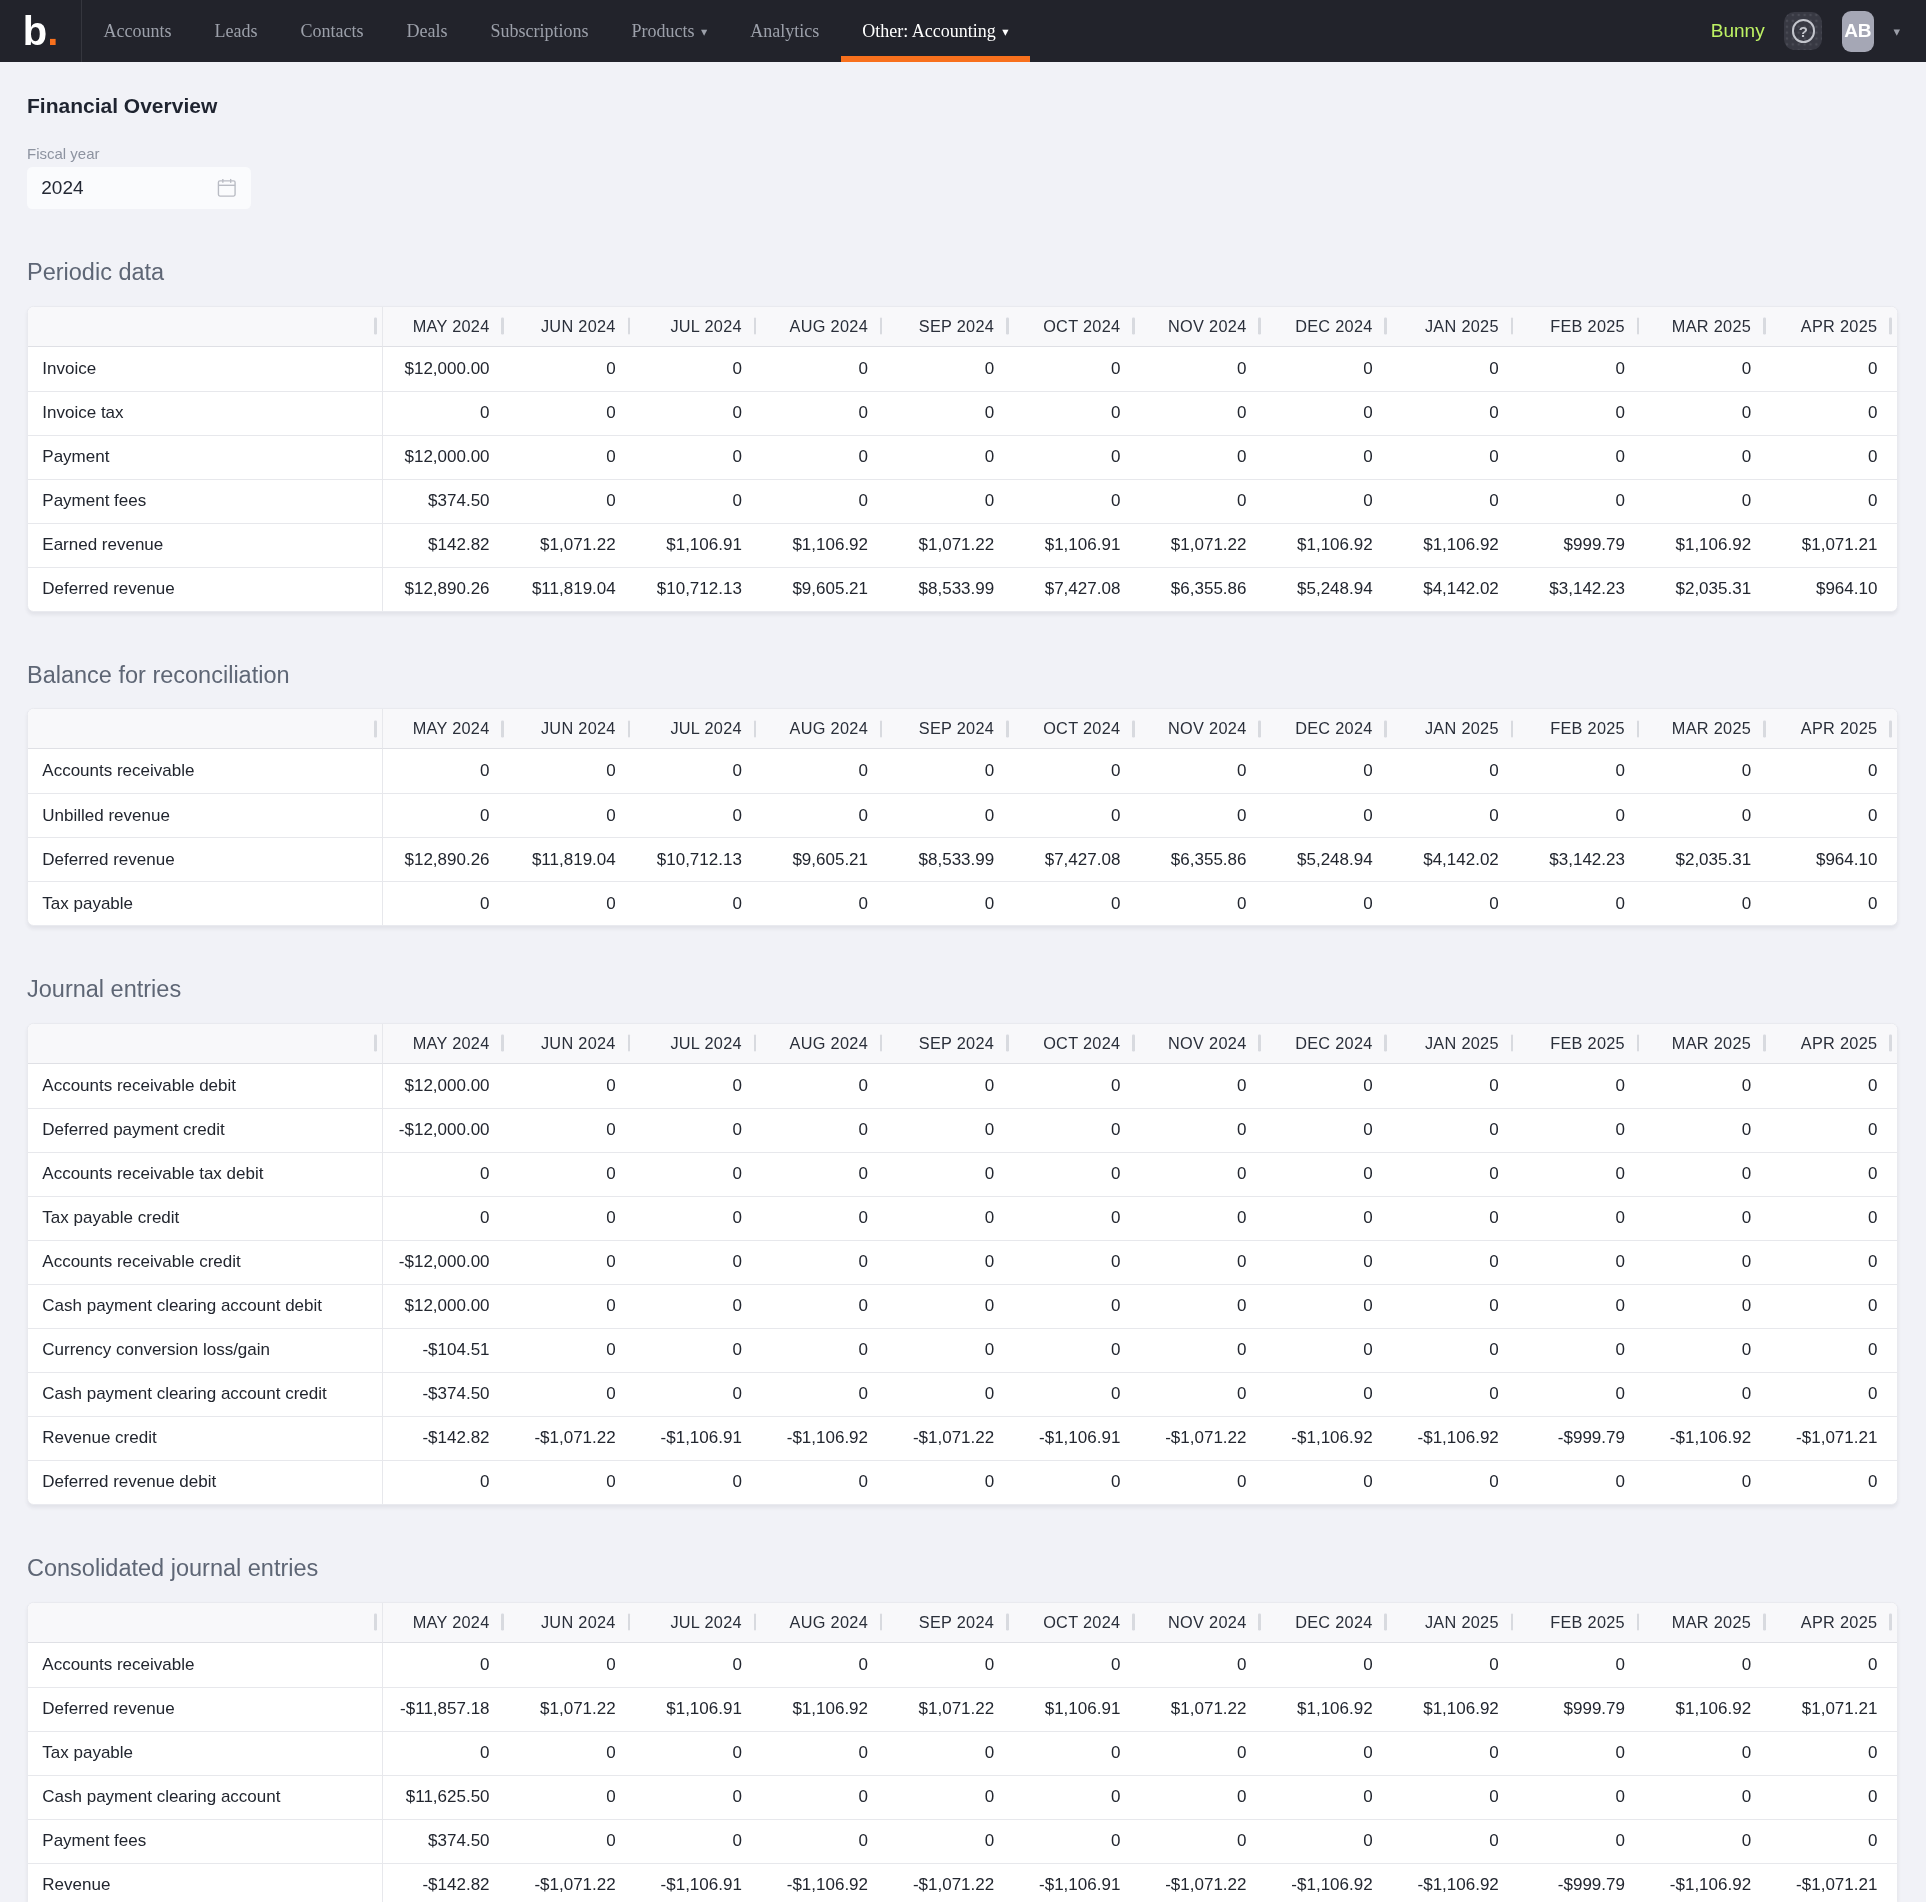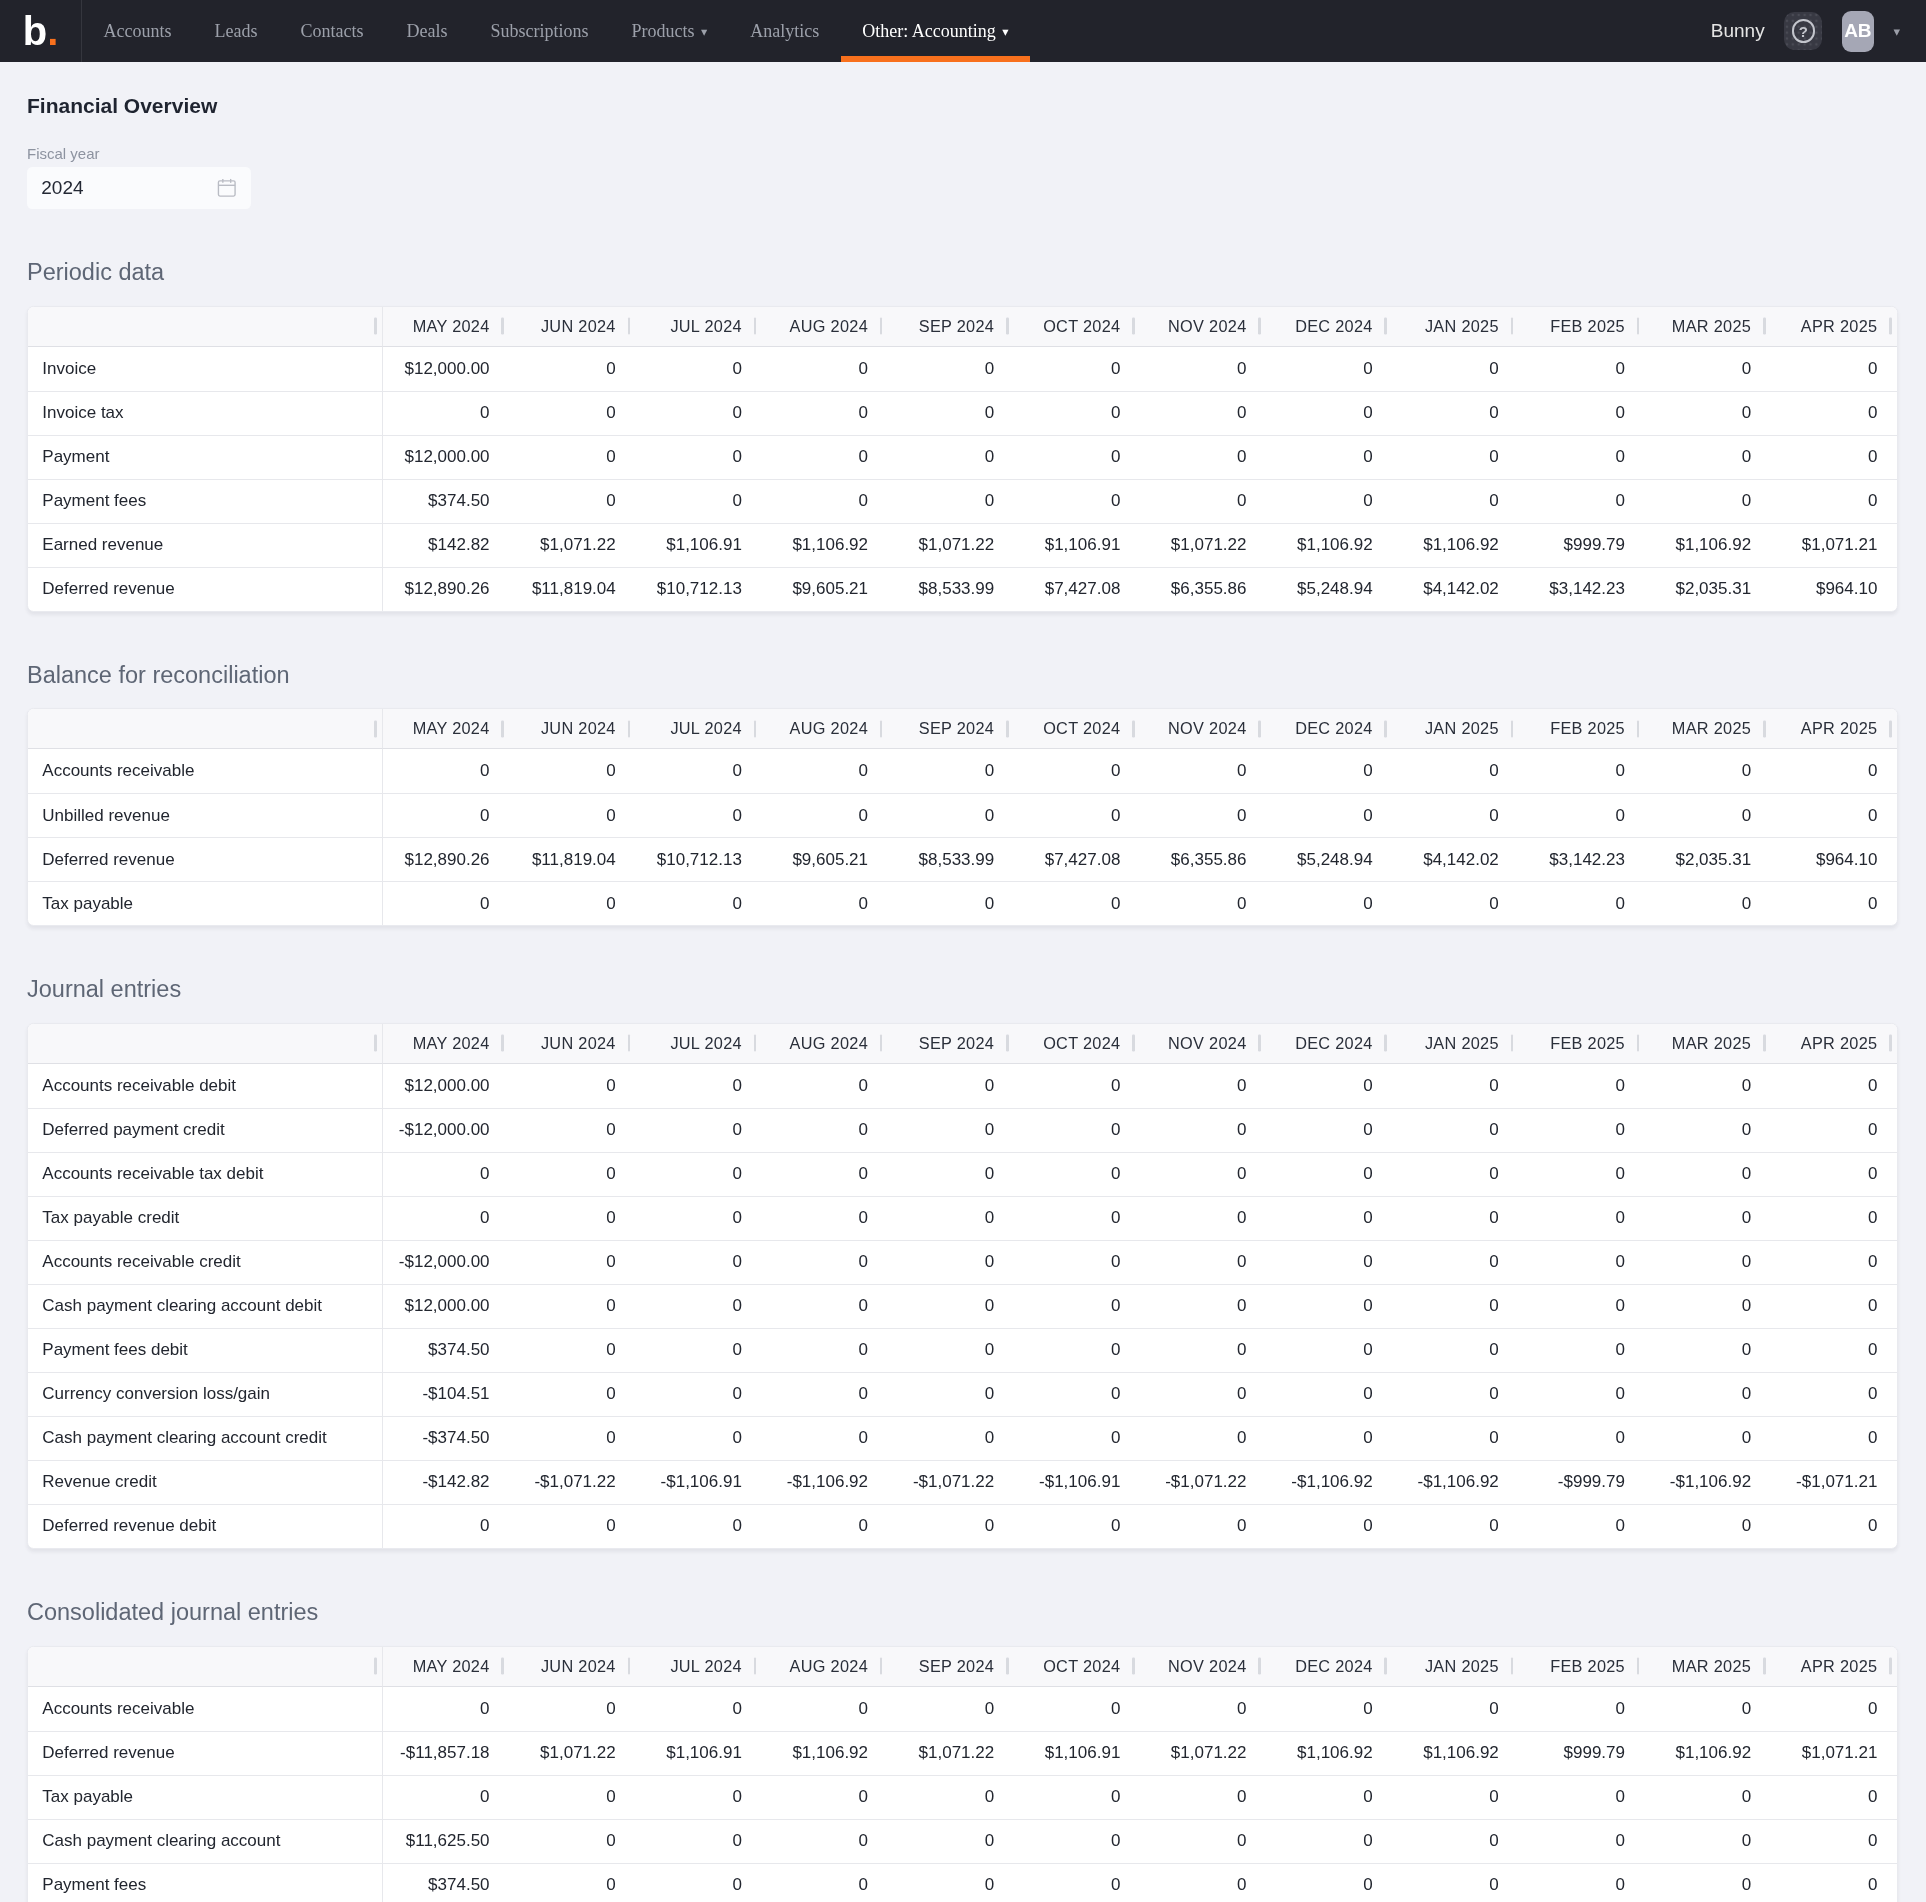--- a/index.html
+++ b/index.html
@@ -43,21 +43,21 @@
   }
   .nav-item .caret{font-size:12.4px;line-height:1;margin-top:2.6px;}
   .nav-item.active{color:#FFFFFF;}
   .nav-item.active::after{
     content:"";position:absolute;left:0;right:0;bottom:0;height:5.9px;
     background:var(--accent);
   }
   .nav-right{
     margin-left:auto;display:flex;align-items:center;gap:19.6px;padding-right:26px;
   }
-  .user-name{color:#e5e5e5;font-size:19px;}
+  .user-name{color:#bef264;font-size:19px;}
   .help-btn{
     width:38px;height:38px;border-radius:10.4px;background:#383943;
     background-image:radial-gradient(#4A4B55 1.3px, transparent 1.6px);
     background-size:5.9px 5.9px;
     display:flex;align-items:center;justify-content:center;cursor:pointer;
   }
   .help-glyph{
     width:23.5px;height:23.5px;border:2px solid #C3C5CC;border-radius:50%;
     color:#C3C5CC;font-size:15px;font-weight:bold;
     display:flex;align-items:center;justify-content:center;
@@ -531,35 +531,20 @@
                 <td>0</td>
                 <td>0</td>
                 <td>0</td>
                 <td>0</td>
                 <td>0</td>
                 <td>0</td>
                 <td>0</td>
                 <td>0</td>
               </tr>
               <tr>
-                <td class="row-label">Payment fees debit</td>
-                <td>$374.50</td>
-                <td>0</td>
-                <td>0</td>
-                <td>0</td>
-                <td>0</td>
-                <td>0</td>
-                <td>0</td>
-                <td>0</td>
-                <td>0</td>
-                <td>0</td>
-                <td>0</td>
-                <td>0</td>
-              </tr>
-              <tr>
                 <td class="row-label">Currency conversion loss/gain</td>
                 <td>-$104.51</td>
                 <td>0</td>
                 <td>0</td>
                 <td>0</td>
                 <td>0</td>
                 <td>0</td>
                 <td>0</td>
                 <td>0</td>
                 <td>0</td>

